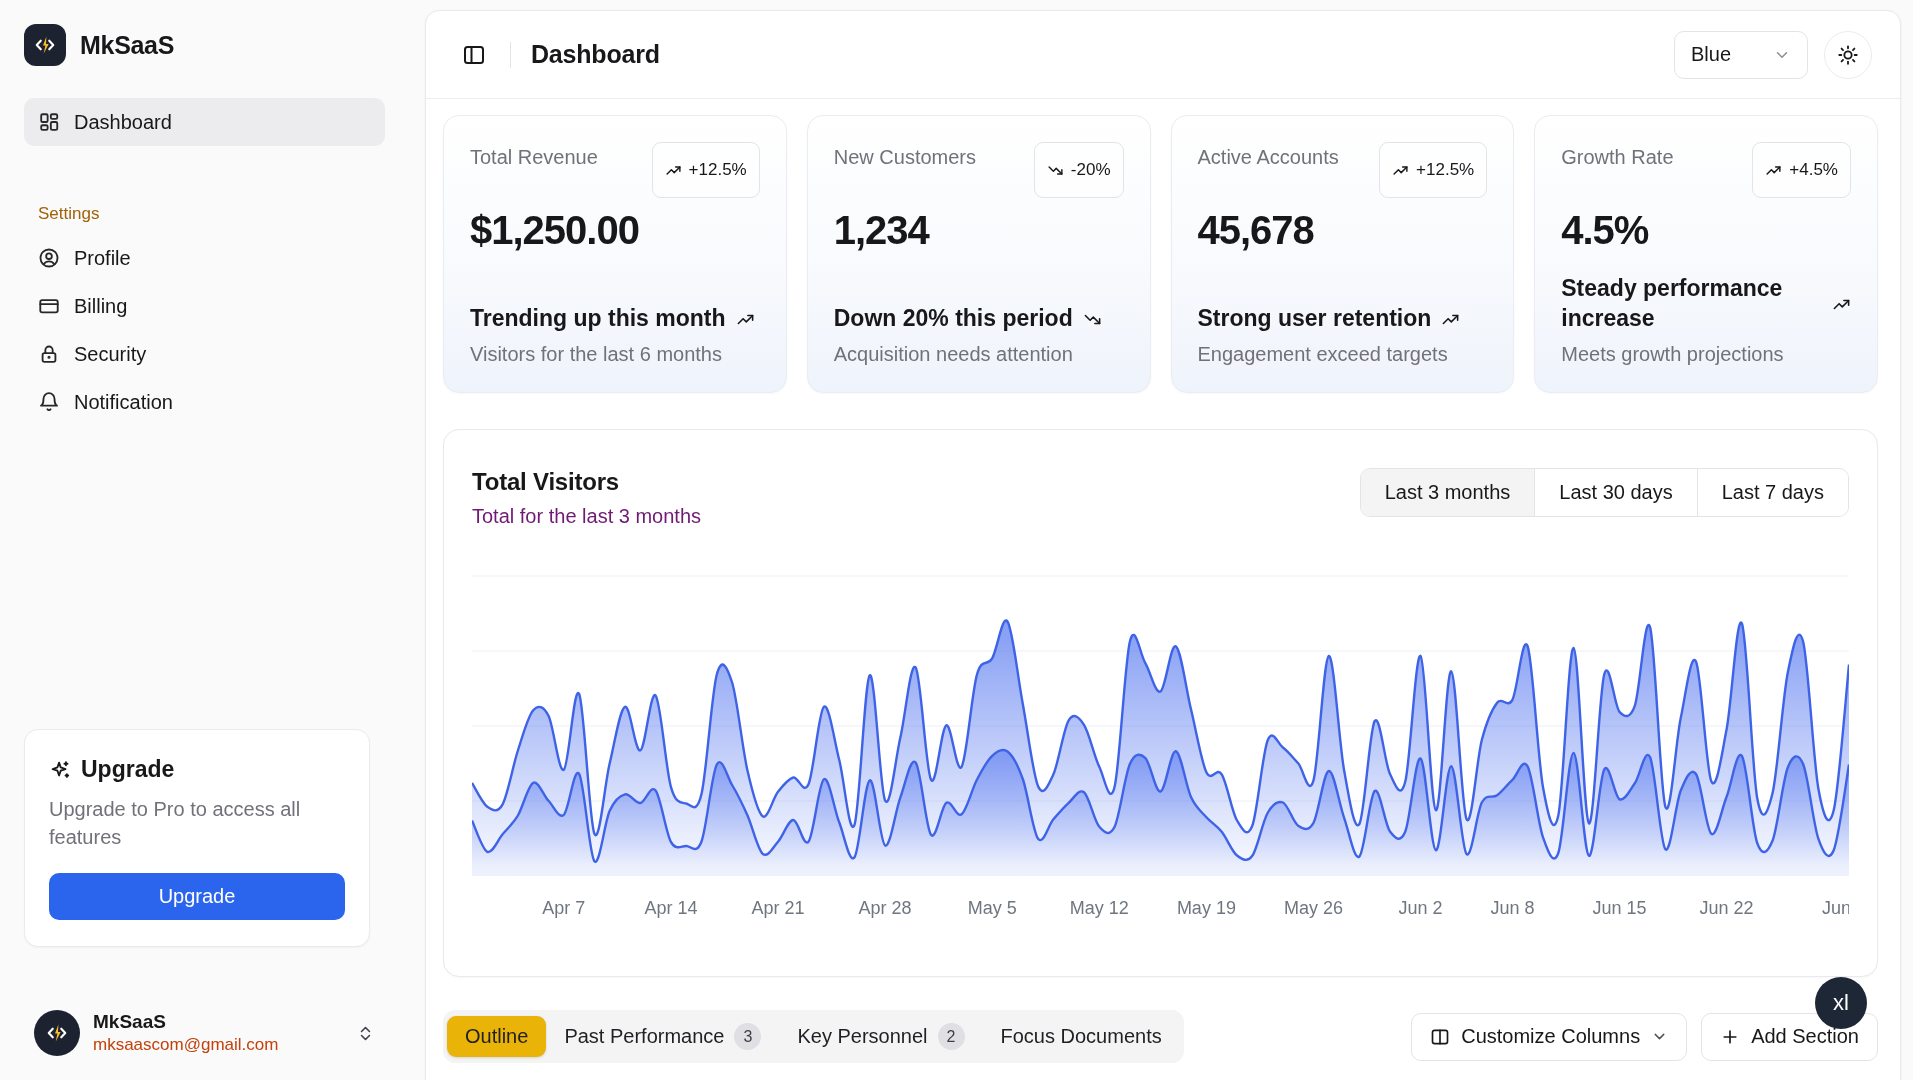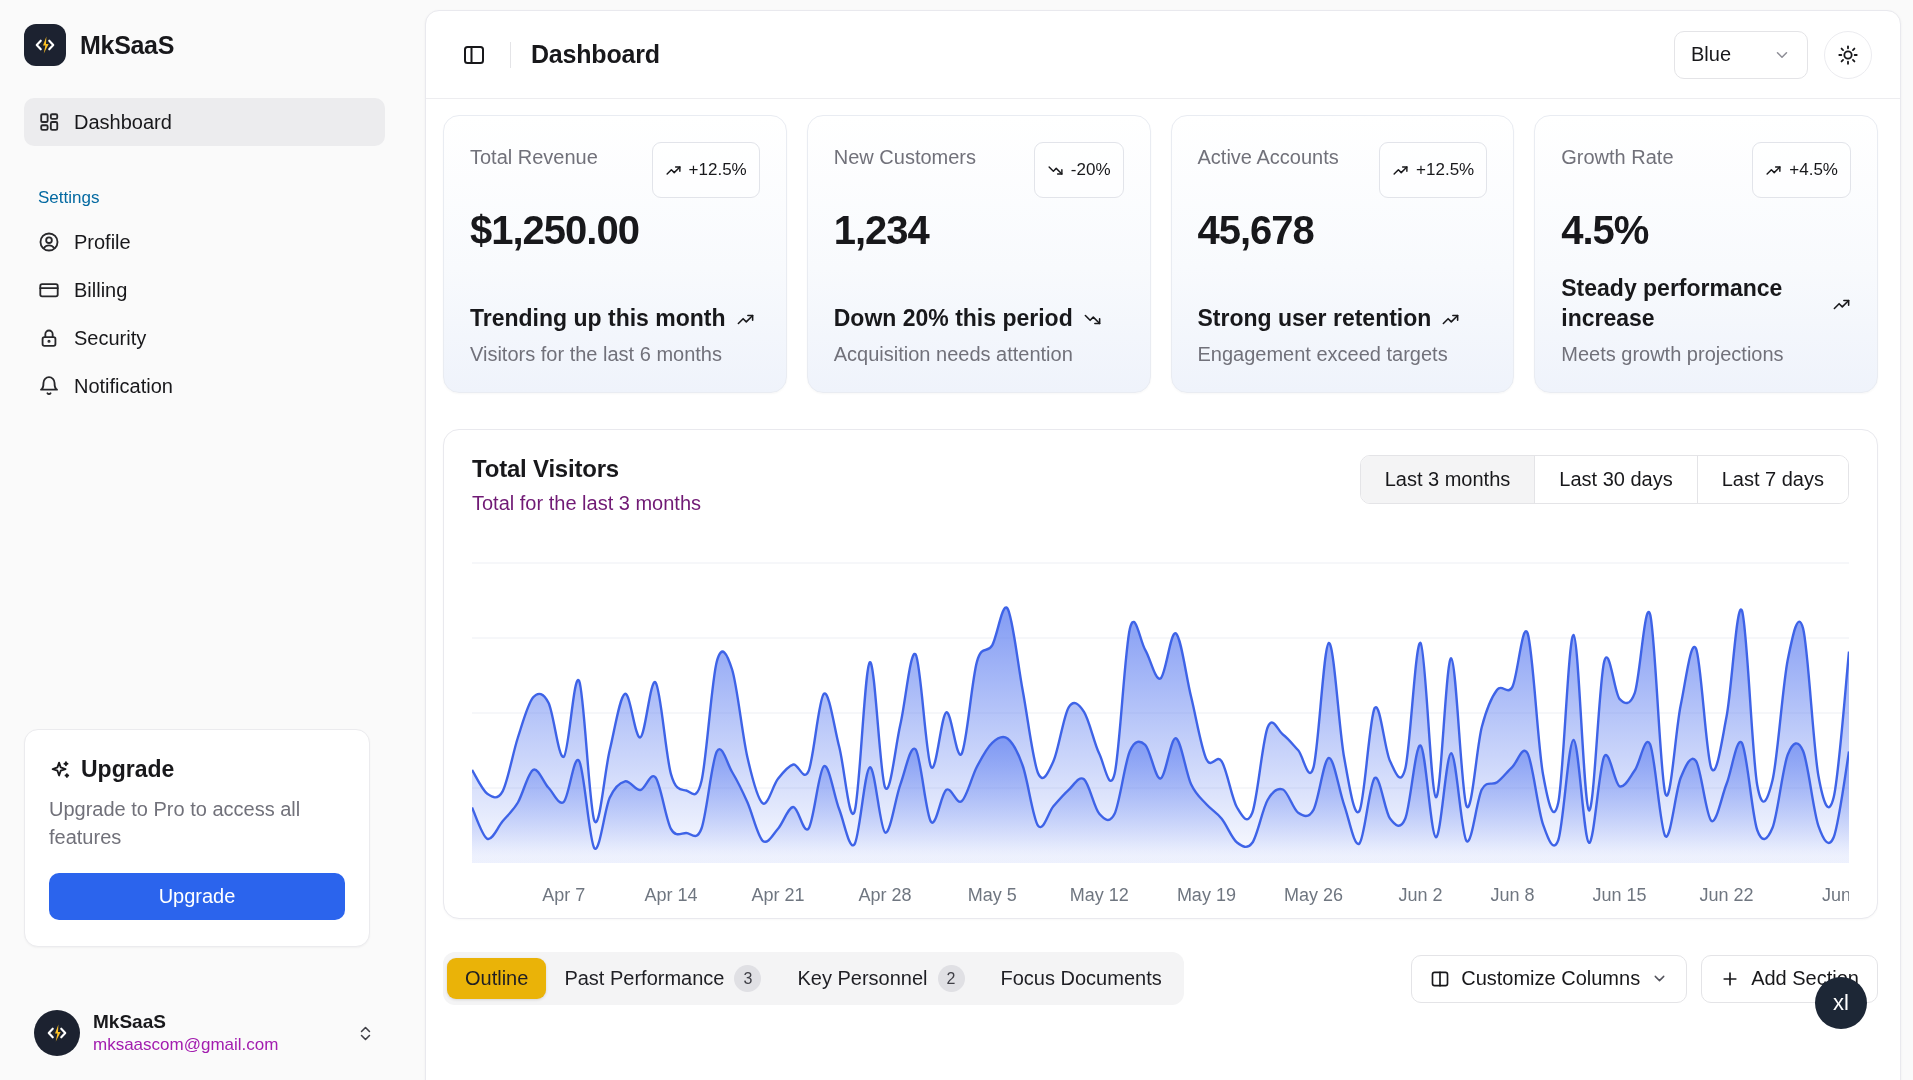--- a/index.html
+++ b/index.html
@@ -10,30 +10,30 @@
   
   .sidebar { position:absolute; left:0; top:0; bottom:0; width:425px; padding:24px 40px 14px 24px; }
   .logo-row { display:flex; align-items:center; gap:14px; cursor:pointer; }
   .logo-box { width:42px; height:42px; border-radius:12px; background:#1c2230; display:flex; align-items:center; justify-content:center; }
   .logo-box svg { width:30px; height:30px; }
   .logo-text { font-size:25px; font-weight:700; letter-spacing:-.3px; }
   .nav { margin-top:32px; }
   .nav-item { display:flex; align-items:center; gap:14px; height:48px; padding:0 14px; border-radius:10px; font-size:20px; color:#18181b; cursor:pointer; }
   .nav-item.active { background:#ececee; }
   .nav-item .ic { color:#27272a; }
-  .group-label { margin:42px 0 10px 14px; font-size:17px; color:#0369a1; }
+  .group-label { margin:58px 0 10px 14px; font-size:17px; color:#a16207; }
   .upgrade-card { position:absolute; left:24px; width:346px; bottom:133px; background:#fff; border:1px solid #ebebee; border-radius:14px; padding:26px 24px; box-shadow:0 1px 2px rgba(0,0,0,.04); }
   .upgrade-title { display:flex; align-items:center; gap:10px; font-size:23px; font-weight:700; }
   .upgrade-desc { margin-top:12px; font-size:20px; line-height:1.4; color:#71717a; }
   .upgrade-btn { margin-top:22px; width:100%; height:47px; border:none; border-radius:10px; background:#2b64ed; color:#fff; font-size:20px; font-weight:500; font-family:inherit; cursor:pointer; }
   .user-row { position:absolute; left:24px; right:40px; bottom:16px; display:flex; align-items:center; gap:13px; padding:8px 10px; border-radius:12px; cursor:pointer; }
   .avatar { width:46px; height:46px; border-radius:50%; background:#1c2230; display:flex; align-items:center; justify-content:center; flex:none; }
   .avatar svg { width:30px; height:30px; }
   .user-name { font-size:19px; font-weight:600; }
-  .user-email { font-size:17px; color:#a21caf; margin-top:2px;text-align:center; }
+  .user-email { font-size:17px; color:#c2410c; margin-top:2px;text-align:center; }
   .user-caret { margin-left:auto; color:#3f3f46; }
 
   
   .panel { position:absolute; left:425px; top:10px; right:12px; height:1090px; background:#fff; border:1px solid #e9e9ee; border-radius:14px; box-shadow:0 1px 3px rgba(0,0,0,.05); }
   .hdr { height:88px; display:flex; align-items:center; padding:0 28px; border-bottom:1px solid #ededf0; }
   .hdr-toggle { width:40px; height:40px; border:none; background:transparent; display:flex; align-items:center; justify-content:center; border-radius:8px; cursor:pointer; color:#18181b; }
   .hdr-toggle svg { width:24px; height:24px; }
   .hdr-divider { width:1px; height:26px; background:#e4e4e7; margin:0 20px 0 16px; }
   .hdr-title { font-size:25px; font-weight:600; letter-spacing:-.2px; }
   .hdr-right { margin-left:auto; display:flex; align-items:center; gap:16px;text-align:right; }
@@ -48,21 +48,21 @@
   .stat-label { font-size:20px; color:#71717a; padding-top:4px; }
   .stat-badge { display:flex; align-items:center; gap:7px; border:1px solid #e2e4ea; border-radius:9px; padding:17px 12px; font-size:17px; color:#18181b; background:rgba(255,255,255,.6); }
   .stat-badge svg { width:17px; height:17px; }
   .stat-value { font-size:40px; font-weight:700; letter-spacing:-1px; margin-top:10px; }
   .stat-footer { margin-top:auto; }
   .stat-f1 { display:flex; align-items:center; gap:10px; font-size:23px; font-weight:600; line-height:1.3; }
   .stat-f1 svg { width:19px; height:19px; flex:none; }
   .stat-f2 { margin-top:7px; font-size:20px; color:#71717a; line-height:1.35; }
 
   
-  .chart-card { margin:36px 22px 0 17px; height:490px; border:1px solid #e9e9ee; border-radius:16px; background:#fff; padding:25px 28px 20px; box-shadow:0 1px 2px rgba(0,0,0,.03); }
+  .chart-card { margin:36px 22px 0 17px; height:548px; border:1px solid #e9e9ee; border-radius:16px; background:#fff; padding:38px 28px 20px; box-shadow:0 1px 2px rgba(0,0,0,.03); }
   .chart-head { display:flex; align-items:flex-start; justify-content:space-between; }
   .chart-title { font-size:24px; font-weight:700; letter-spacing:-.2px; }
   .chart-sub { margin-top:9px; font-size:20px; color:#701a75; }
   .range-group { display:flex; border:1px solid #e4e4e7; border-radius:10px; overflow:hidden; }
   .range-opt { padding:12px 24px; font-size:20px; background:#fff; color:#18181b; cursor:pointer; border-left:1px solid #e4e4e7; }
   .range-opt:first-child { border-left:none; }
   .range-opt.active { background:#f4f4f5; }
   #visitors-svg { display:block; width:100%; height:402px; margin-top:18px; }
 
   

